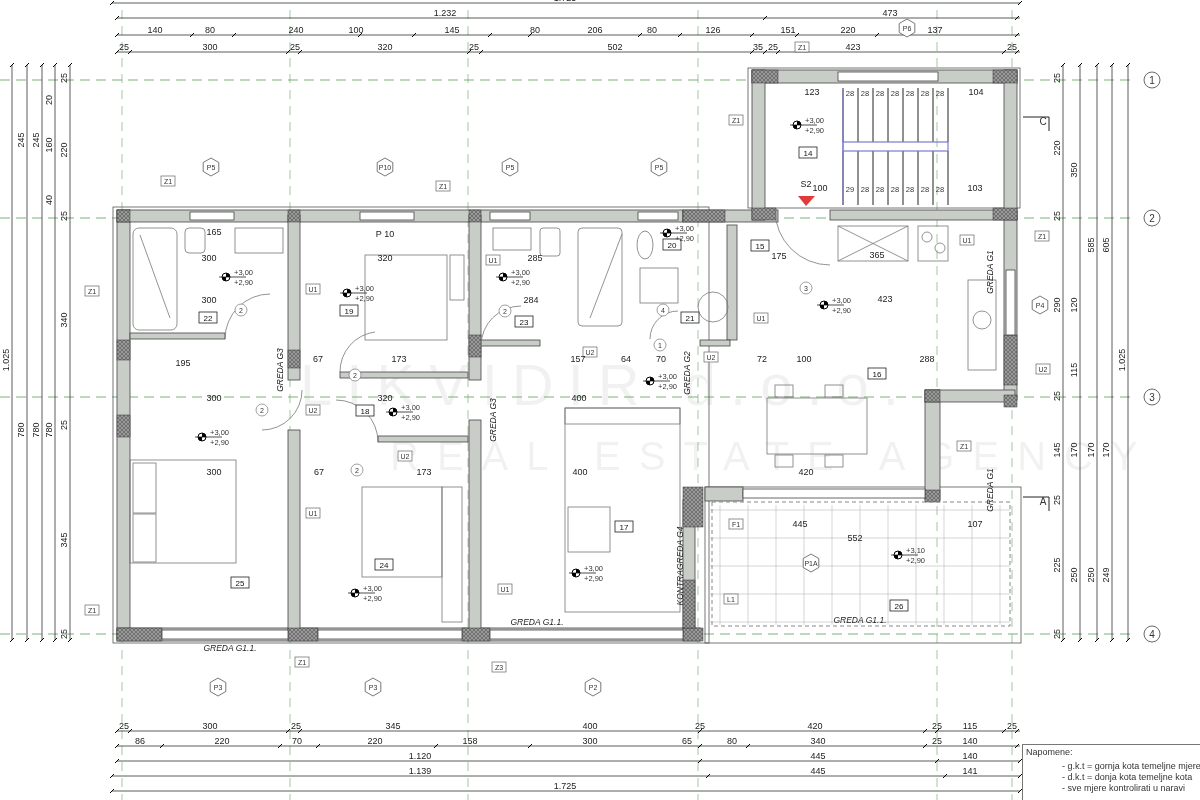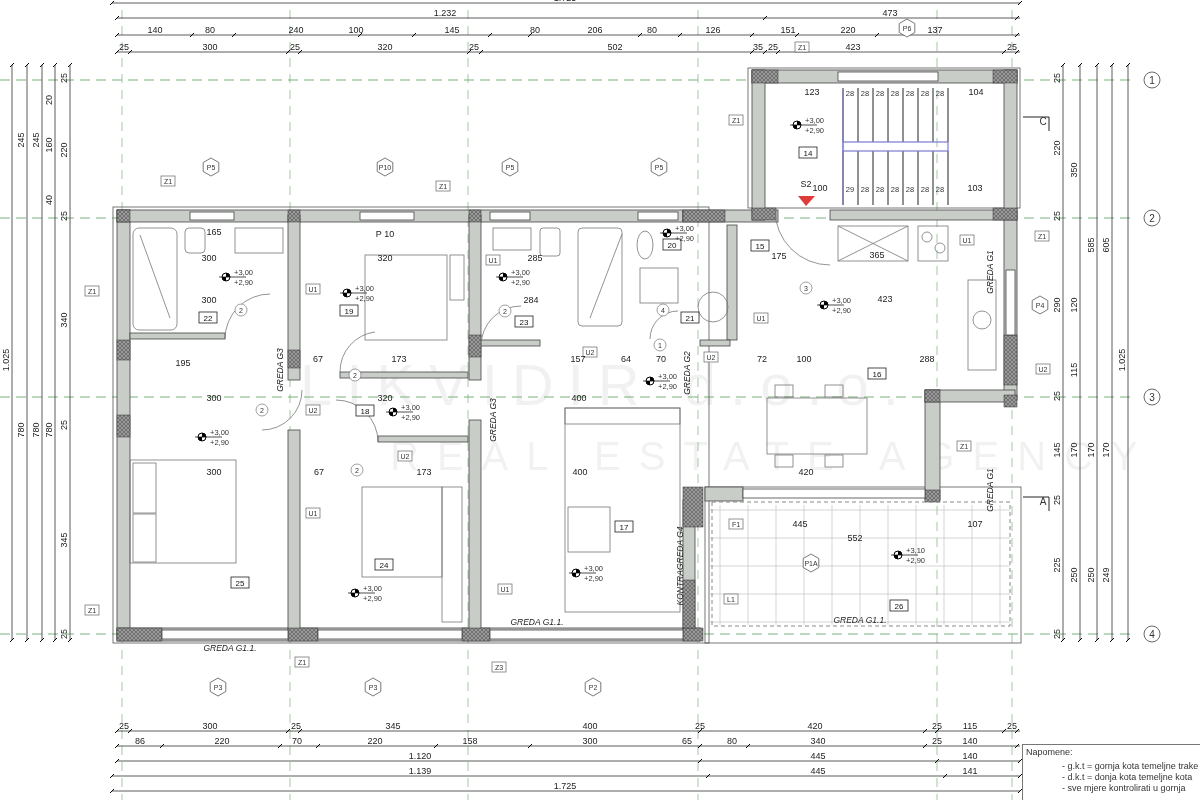--- a/index.html
+++ b/index.html
@@ -802,16 +802,16 @@
       </g>
       <g>
         <path d="M1023 497 L1049 497 L1049 511" fill="none" stroke="#222" stroke-width="1"></path>
         <text x="1043" y="505" text-anchor="middle" class="axis-label">A</text>
       </g>
     </g>
 </svg>
 
 <div class="notes">
   <div class="t">Napomene:</div>
-  <div class="l">- g.k.t = gornja kota temeljne trake</div>
+  <div class="l">- g.k.t = gornja kota temeljne mjere</div>
   <div class="l">- d.k.t = donja kota temeljne kota</div>
-  <div class="l">- sve mjere kontrolirati u gornja</div>
+  <div class="l">- sve mjere kontrolirati u naravi</div>
 </div>
 
 </body></html>

